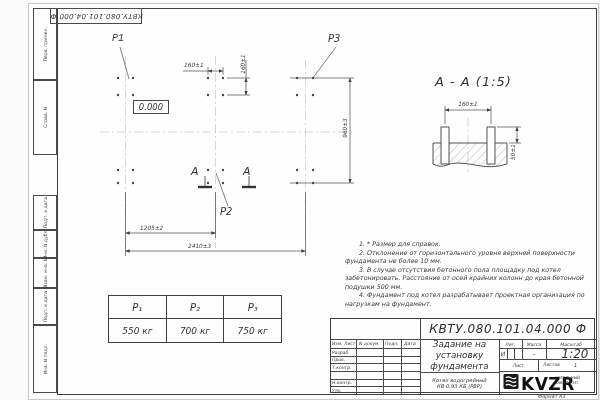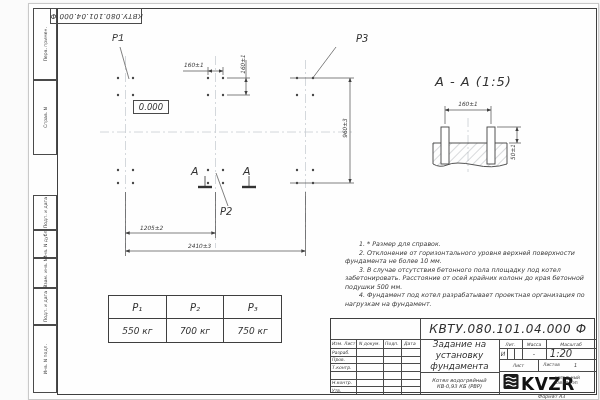--- a/index.html
+++ b/index.html
@@ -153,21 +153,21 @@
     </g>
 
     <g>
       <path d="M433,143 L507,143 L507,164 Q492,169 475,165 Q455,161 447,165 Q440,168 433,164 Z" fill="url(#hatch)" stroke="#424242" stroke-width="0.9"></path>
       <rect x="441" y="127" width="8" height="37" fill="#ffffff" stroke="#424242" stroke-width="0.9"></rect>
       <rect x="487" y="127" width="8" height="37" fill="#ffffff" stroke="#424242" stroke-width="0.9"></rect>
     </g>
   </svg>
 
   <span class="abs plabel it" style="left:112px;top:33px;font-family:Liberation Mono, monospace;">P1</span>
-  <span class="abs plabel it" style="left:328px;top:33px;margin-left:28px;">P3</span>
+  <span class="abs plabel it" style="left:328px;top:33px;">P3</span>
   <span class="abs plabel it" style="left:220px;top:206px;">P2</span>
 
   <div class="abs box cnt it" style="left:133px;top:100px;width:36px;height:14px;font-size:8.5px;">0.000</div>
 
   <span class="abs dim it" style="left:184px;top:62px;">160±1</span>
   <div class="abs dim it rot cnt" style="left:228px;top:60px;width:30px;height:8px;">160±1</div>
   <div class="abs dim it rot cnt" style="left:330px;top:124px;width:30px;height:8px;">960±3</div>
   <span class="abs dim it" style="left:140px;top:225px;">1205±2</span>
   <span class="abs dim it" style="left:188px;top:243px;">2410±3</span>
 
@@ -248,21 +248,21 @@
     <div class="abs tb-line" style="left:168px;top:52px;width:97px;height:0.6px;"></div>
     <div class="abs tb-line" style="left:191px;top:20px;width:0.6px;height:20px;"></div>
     <div class="abs tb-line" style="left:215px;top:20px;width:0.6px;height:20px;"></div>
     <div class="abs tb-line" style="left:175.7px;top:29px;width:0.6px;height:11px;"></div>
     <div class="abs tb-line" style="left:183.3px;top:29px;width:0.6px;height:11px;"></div>
     <div class="abs cnt tb-text it" style="left:168px;top:21px;width:23px;height:8px;">Лит.</div>
     <div class="abs cnt tb-text it" style="left:191px;top:21px;width:24px;height:8px;">Масса</div>
     <div class="abs cnt tb-text it" style="left:215px;top:21px;width:50px;height:8px;">Масштаб</div>
     <div class="abs cnt it" style="left:168px;top:29px;width:8px;height:11px;font-size:6px;">И</div>
     <div class="abs cnt it" style="left:191px;top:29px;width:24px;height:11px;font-size:6.5px;">-</div>
-    <div class="abs cnt it" style="left:205px;top:29px;width:50px;height:11px;font-size:10px;font-style:italic;">1:20</div>
+    <div class="abs cnt it" style="left:219px;top:29px;width:50px;height:11px;font-size:12px;font-style:italic;">1:20</div>
 
     <div class="abs tb-line" style="left:207px;top:40px;width:0.6px;height:12px;"></div>
     <div class="abs cnt tb-text it" style="left:168px;top:42px;width:39px;height:8px;">Лист</div>
     <span class="abs tb-text it" style="left:212px;top:42.5px;">Листов</span>
     <span class="abs tb-text it" style="left:243px;top:42.5px;font-size:5px;">1</span>
 
     <svg class="abs" style="left:172px;top:55px;" width="16" height="15" viewBox="0 0 20 20">
       <rect x="0" y="0" width="20" height="20" rx="2" fill="#1a1a1a"></rect>
       <path d="M3,5 Q6,2.5 10,5 T17,5" stroke="#fff" stroke-width="1.6" fill="none"></path>
       <path d="M3,10 Q6,7.5 10,10 T17,10" stroke="#fff" stroke-width="1.6" fill="none"></path>

